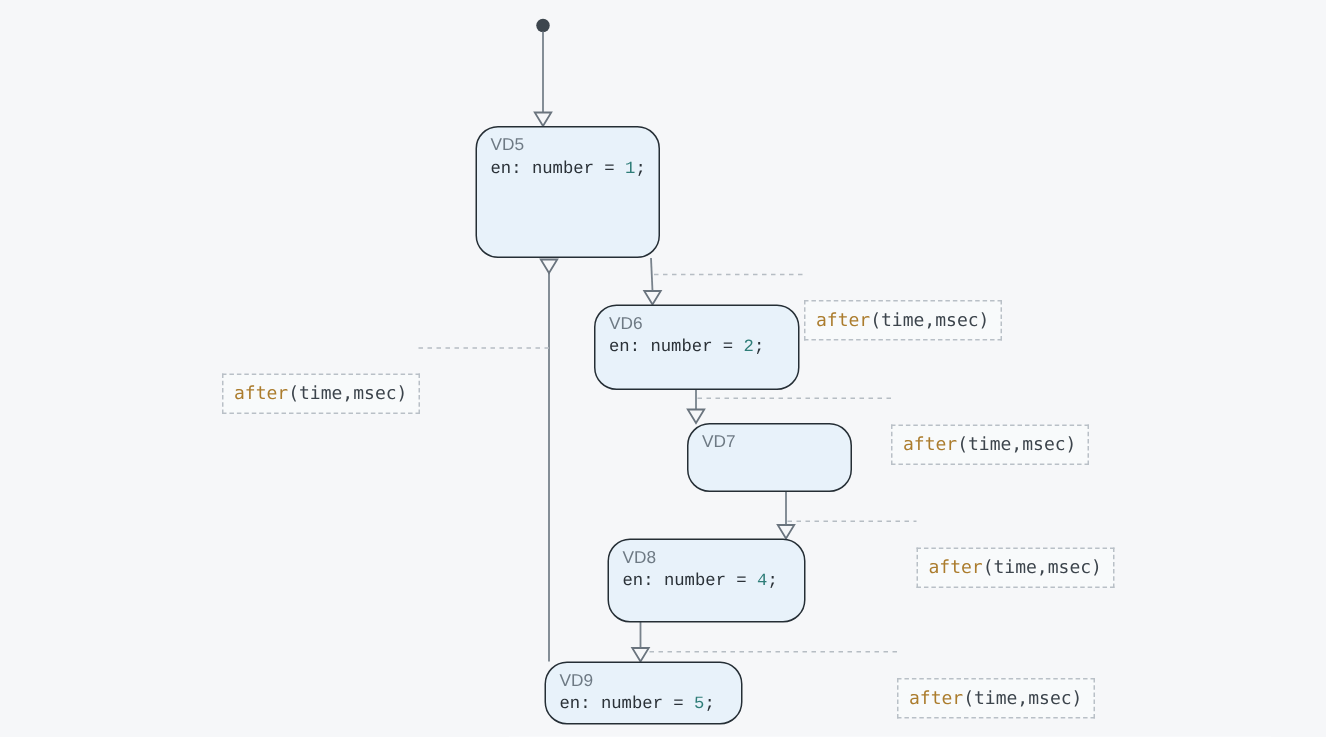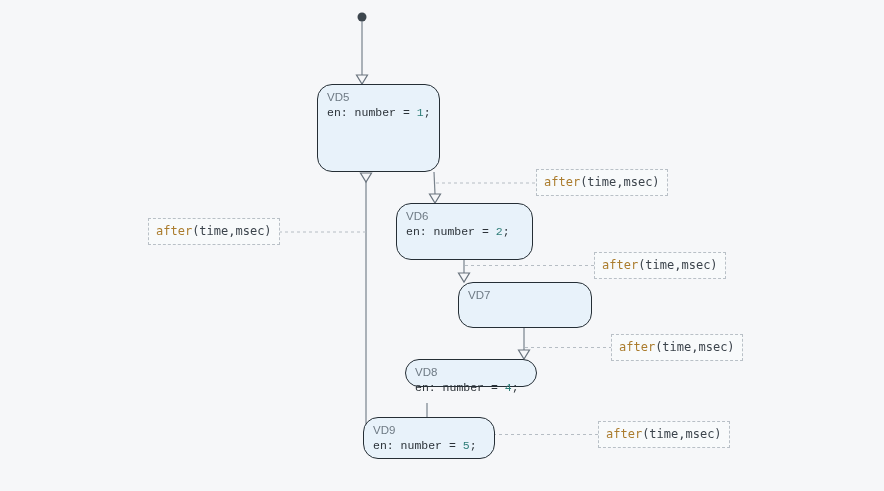--- a/index.html
+++ b/index.html
@@ -41,20 +41,21 @@
   .tlabel {
     position: absolute;
     box-sizing: border-box;
     background: #f8fafb;
     border: 1px dashed #b9c0c7;
     padding: 5px 7px;
     font-family: "DejaVu Sans Mono", monospace;
     font-size: 12px;
     line-height: 15px;
     white-space: nowrap;
+    margin-top: 31px;
   }
   .tlabel .fn { color: #ab7c2d; }
   .tlabel .args { color: #3c444c; }
 </style>
 </head>
 <body>
 
 <div class="canvas">
 
   <svg class="edges" viewBox="0 0 884 491" xmlns="http://www.w3.org/2000/svg">
@@ -99,30 +100,30 @@
   <div class="state" style="left:317px; top:84px; width:123px; height:88px;">
     <div class="state-title">VD5</div>
     <div class="state-entry"><span>en: number = </span><span class="num">1</span><span>;</span></div>
   </div>
 
   <div class="state" style="left:396px; top:203px; width:137px; height:57px;">
     <div class="state-title">VD6</div>
     <div class="state-entry"><span>en: number = </span><span class="num">2</span><span>;</span></div>
   </div>
 
-  <div class="state" style="left:458px; top:282px; width:134px; height:46px;">
+  <div class="state" style="left:458px; top:282px; width:110px; height:46px;">
     <div class="state-title">VD7</div>
   </div>
 
-  <div class="state" style="left:405px; top:359px; width:132px; height:28px;">
+  <div class="state" style="left:405px; top:359px; width:132px; height:56px;">
     <div class="state-title">VD8</div>
     <div class="state-entry"><span>en: number = </span><span class="num">4</span><span>;</span></div>
   </div>
 
-  <div class="state" style="left:363px; top:417px; width:132px; height:42px;">
+  <div class="state" style="left:363px; top:441px; width:132px; height:42px;">
     <div class="state-title">VD9</div>
     <div class="state-entry"><span>en: number = </span><span class="num">5</span><span>;</span></div>
   </div>
 
   <div class="tlabel" style="left:536px; top:169px;"><span class="fn">after</span><span class="args">(time,msec)</span></div>
 
   <div class="tlabel" style="left:594px; top:252px;"><span class="fn">after</span><span class="args">(time,msec)</span></div>
 
   <div class="tlabel" style="left:611px; top:334px;"><span class="fn">after</span><span class="args">(time,msec)</span></div>
 

